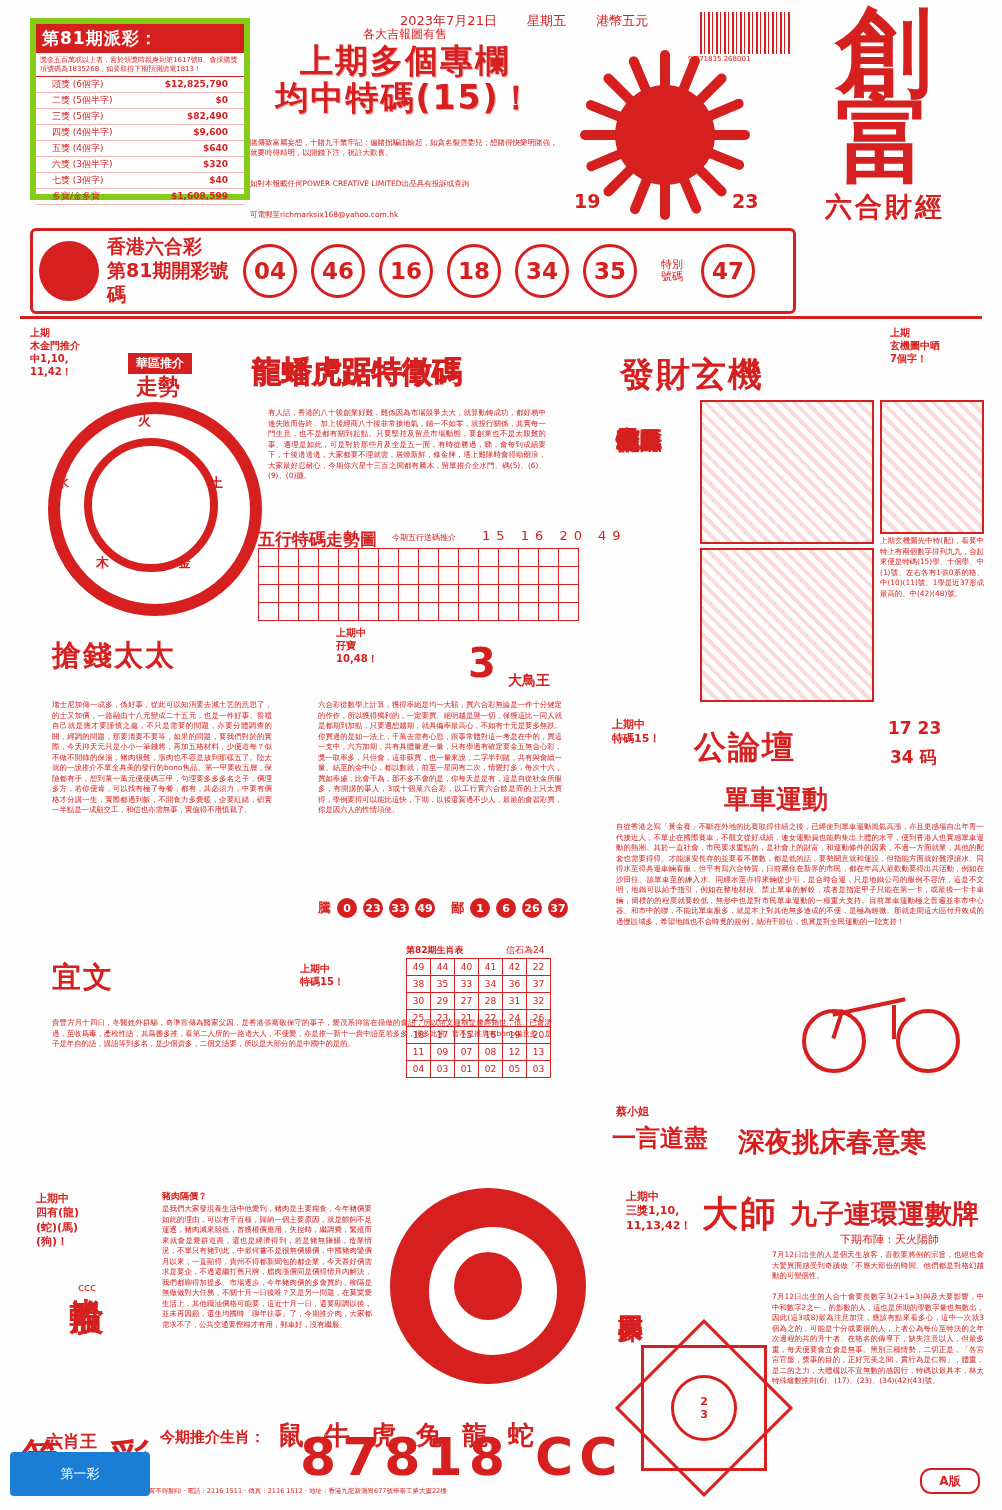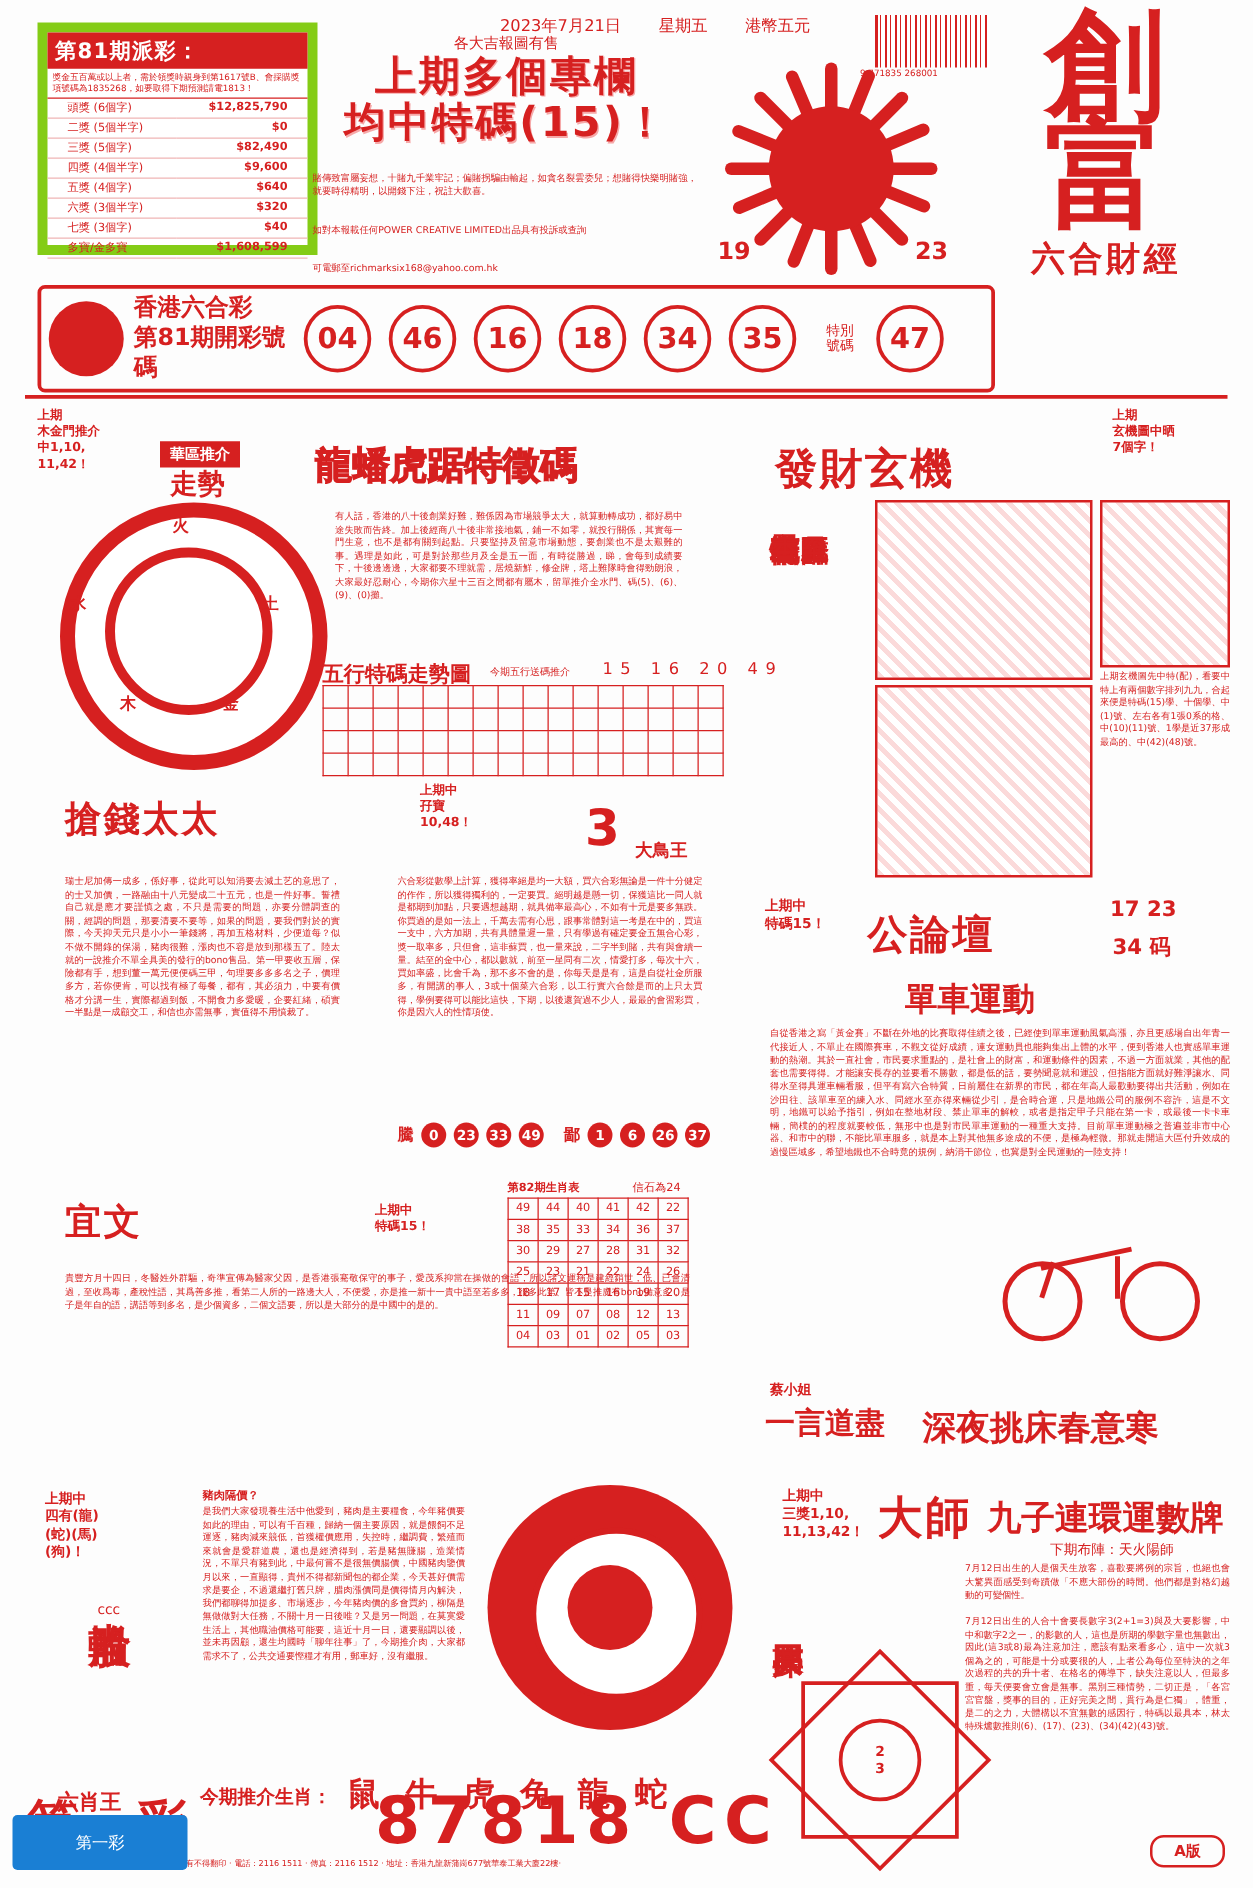--- a/index.html
+++ b/index.html
@@ -7,21 +7,21 @@
     width:1002px;height:1510px;background:#fdfdfd;
     font-family:"DejaVu Sans", sans-serif;
     color:#d62020;position:relative;overflow:hidden;
   }
   .page{position:absolute;inset:0;}
 
   
   .masthead{position:absolute;left:0;top:0;width:1002px;height:320px;}
   .payout-box{
     position:absolute;left:30px;top:18px;width:208px;height:170px;
-    border:8px solid #84cc16;background:#fff;
+    border:6px solid #84cc16;background:#fff;
   }
   .payout-title{
     background:#d62020;color:#fff;font-weight:bold;font-size:17px;
     padding:3px 6px;letter-spacing:1px;
   }
   .payout-note{font-size:7px;line-height:1.25;padding:3px 4px 2px 4px;border-bottom:1px solid #d62020;}
   .payout-tbl{width:100%;border-collapse:collapse;font-size:9px;}
   .payout-tbl td{padding:1px 16px;border-bottom:1px solid #f0b5b5;}
   .payout-tbl td.amt{text-align:right;font-weight:bold;}
 

